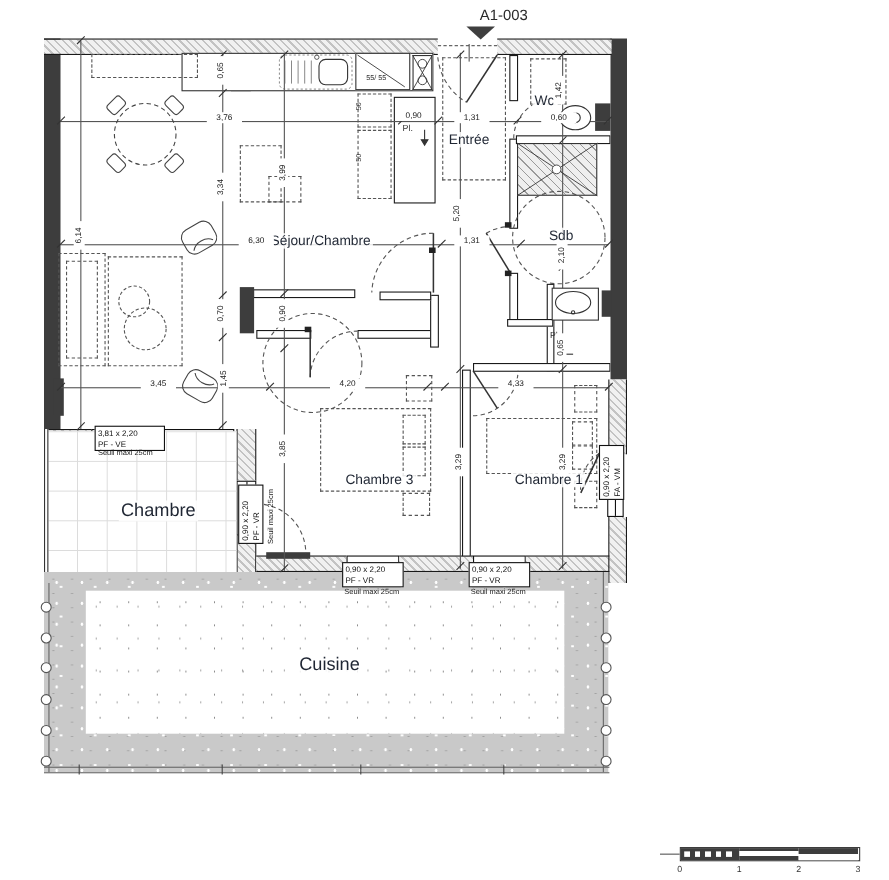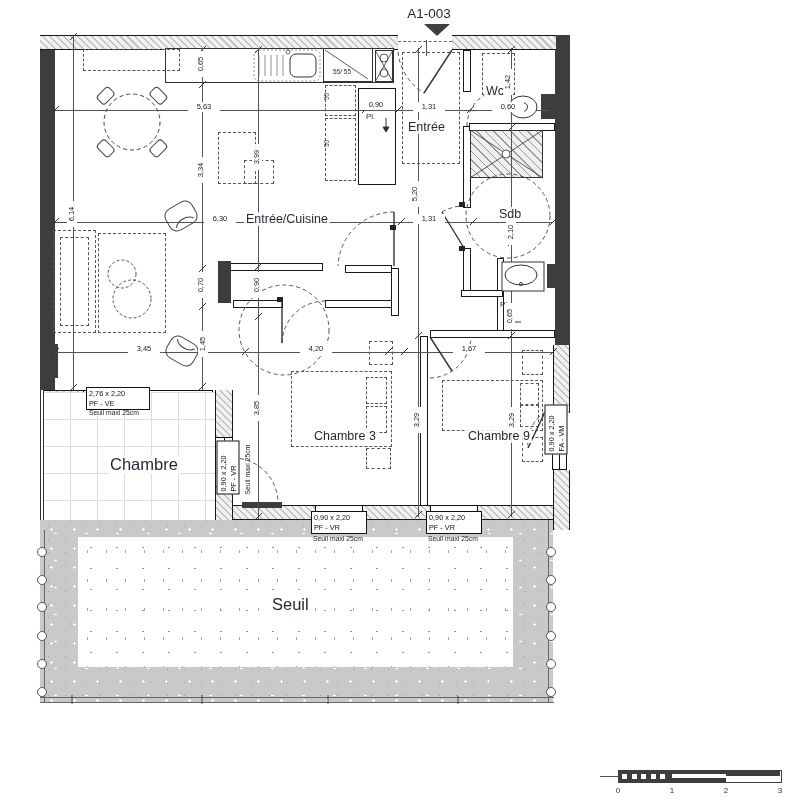--- a/index.html
+++ b/index.html
@@ -63,21 +63,21 @@
   .sb .s2{width:54px;background:linear-gradient(#3d3d3d 0 2.5px,#fff 2.5px 7.5px,#3d3d3d 7.5px 10px);}
   .sb .s3{width:54px;background:linear-gradient(#3d3d3d 0 5px,#fff 5px 10px);}
   .snum{position:absolute;font-size:8px;color:#333;width:10px;text-align:center;}
   .dashline{position:absolute;border-top:1.5px dashed #666;}
 </style>
 </head>
 <body>
 
 <div class="stage">
 
-  <div class="title" style="left:389px;top:6px;width:80px;">A1-003</div>
+  <div class="title" style="left:418px;top:6px;width:80px;">A1-003</div>
   <div class="tri" style="left:424px;top:24px;"></div>
   <div class="dashline" style="left:398px;top:41px;width:54px;"></div>
   <div class="abs" style="left:426px;top:40px;width:1px;height:16px;background:#555;"></div>
 
   <div class="dk" style="left:40px;top:35px;width:15px;height:355px;"></div>
   <div class="dk" style="left:555px;top:35px;width:15px;height:310px;"></div>
   <div class="wh" style="left:40px;top:35px;width:358px;height:15px;"></div>
   <div class="wh" style="left:452px;top:35px;width:104px;height:15px;"></div>
   <div class="wh" style="left:40px;top:390px;width:45px;height:15px;"></div>
   <div class="win-h" style="left:83px;top:390px;width:130px;height:14px;"></div>
@@ -273,58 +273,58 @@
       <circle cx="551" cy="552" r="4.5"></circle>
         <circle cx="551" cy="580" r="4.5"></circle>
         <circle cx="551" cy="607" r="4.5"></circle>
       <circle cx="551" cy="636" r="4.5"></circle>
         <circle cx="551" cy="664" r="4.5"></circle>
         <circle cx="551" cy="692" r="4.5"></circle>
       <path d="M72,695 v9 M202,695 v9 M328,695 v9 M458,695 v9" stroke="#444"></path>
     </g>
   </svg>
 
-  <div class="room" style="left:244px;top:212px;">Entrée/Cuisine</div>
+  <div class="room" style="left:244px;top:212px;">Séjour/Chambre</div>
   <div class="room" style="left:406px;top:120px;">Entrée</div>
   <div class="room" style="left:484px;top:84px;">Wc</div>
   <div class="room" style="left:497px;top:207px;">Sdb</div>
   <div class="room" style="left:312px;top:429px;">Chambre 3</div>
-  <div class="room" style="left:466px;top:429px;">Chambre 9</div>
+  <div class="room" style="left:466px;top:429px;">Chambre 1</div>
   <div class="room big" style="left:108px;top:455px;">Chambre</div>
-  <div class="room big" style="left:270px;top:595px;">Seuil</div>
+  <div class="room big" style="left:270px;top:595px;">Cuisine</div>
   <div class="tiny" style="left:366px;top:112px;font-size:8px;">Pl.</div>
   <div class="tiny" style="left:500px;top:300px;font-size:8px;">Pl.</div>
 
-  <div class="dimh" style="left:188px;top:102px;width:30px;">5,63</div>
+  <div class="dimh" style="left:188px;top:102px;width:30px;">3,76</div>
   <div class="dimh" style="left:360px;top:100px;width:30px;">0,90</div>
   <div class="dimh" style="left:413px;top:102px;width:30px;">1,31</div>
   <div class="dimh" style="left:492px;top:102px;width:30px;">0,60</div>
-  <div class="dimh" style="left:204px;top:214px;width:30px;">6,30</div>
+  <div class="dimh" style="left:217px;top:214px;width:30px;">6,30</div>
   <div class="dimh" style="left:413px;top:214px;width:30px;">1,31</div>
   <div class="dimh" style="left:128px;top:344px;width:30px;">3,45</div>
   <div class="dimh" style="left:300px;top:344px;width:30px;">4,20</div>
-  <div class="dimh" style="left:453px;top:344px;width:30px;">1,67</div>
+  <div class="dimh" style="left:453px;top:344px;width:30px;">4,33</div>
 
   <div class="dimv" style="left:59px;top:209px;">6,14</div>
   <div class="dimv" style="left:188px;top:59px;">0,65</div>
   <div class="dimv" style="left:188px;top:165px;">3,34</div>
   <div class="dimv" style="left:188px;top:280px;">0,70</div>
   <div class="dimv" style="left:190px;top:339px;">1,45</div>
   <div class="dimv" style="left:244px;top:152px;">3,99</div>
   <div class="dimv" style="left:244px;top:280px;">0,90</div>
   <div class="dimv" style="left:244px;top:403px;">3,85</div>
   <div class="dimv" style="left:402px;top:189px;">5,20</div>
   <div class="dimv" style="left:404px;top:415px;">3,29</div>
   <div class="dimv" style="left:495px;top:77px;">1,42</div>
   <div class="dimv" style="left:498px;top:227px;">2,10</div>
   <div class="dimv" style="left:497px;top:311px;">0,65</div>
   <div class="dimv" style="left:499px;top:415px;">3,29</div>
 
   <div class="wlab" style="left:86px;top:387px;width:64px;">
-    <div>2,76 x 2,20</div>
+    <div>3,81 x 2,20</div>
     <div>PF - VE</div>
   </div>
   <div class="wnote" style="left:89px;top:409px;">Seuil maxi 25cm</div>
 
   <div class="wlab" style="left:311px;top:511px;width:56px;">
     <div>0,90 x 2,20</div>
     <div>PF - VR</div>
   </div>
   <div class="wnote" style="left:313px;top:535px;">Seuil maxi 25cm</div>
 

